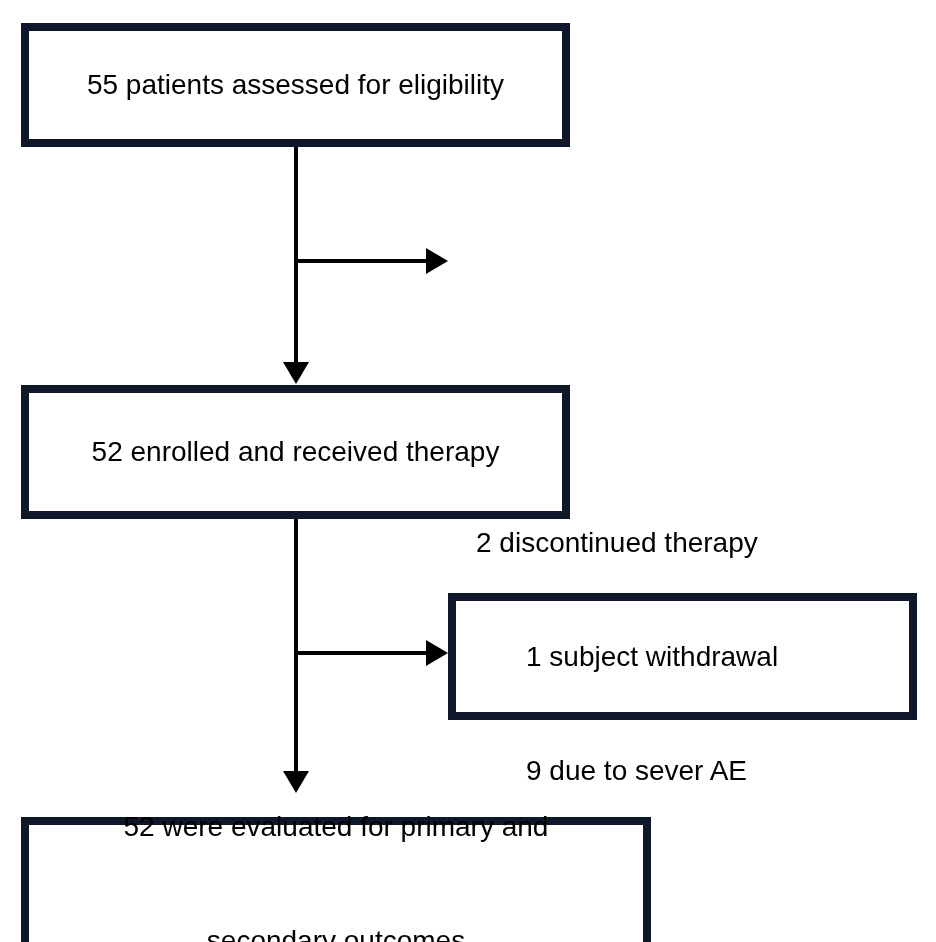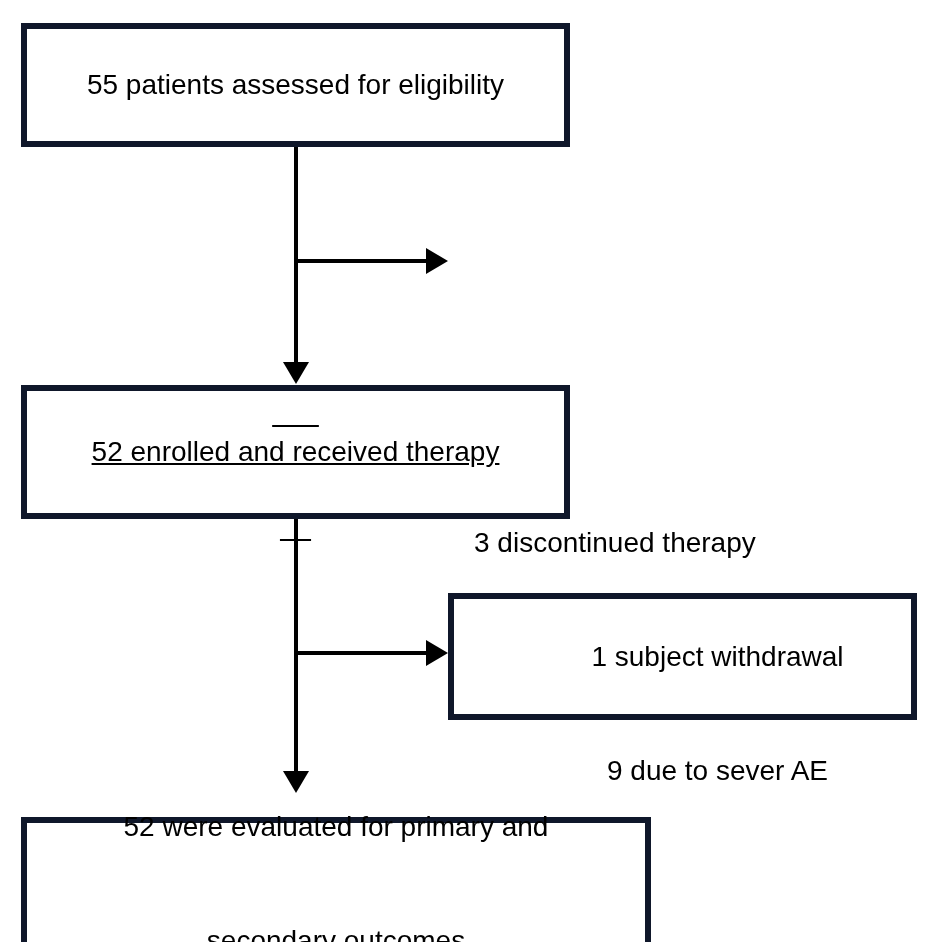--- a/index.html
+++ b/index.html
@@ -16,21 +16,21 @@
     position: relative;
     width: 936px;
     height: 942px;
     background: #ffffff;
     overflow: hidden;
   }
   .node {
     position: absolute;
     box-sizing: border-box;
     background: #ffffff;
-    border: 6px solid #0f172a;
+    border: 8px solid #0f172a;
     display: flex;
     flex-direction: column;
     justify-content: center;
   }
   .node-text {
     font-size: 28px;
     line-height: 38px;
     color: #000000;
     white-space: pre;
   }
@@ -41,27 +41,26 @@
   .node.left .node-text {
     text-align: left;
     padding-left: 20px;
   }
   .node-line {
     display: block;
     white-space: pre;
   }
   .node-line.indent {
     padding-left: 50px;
-    text-align: center;
   }
 
   
   #box-screened   { left: 21px;  top: 23px;  width: 549px; height: 124px; }
   #box-excluded   { left: 448px; top: 195px; width: 469px; height: 125px; }
-  #box-enrolled   { left: 21px;  top: 385px; width: 549px; height: 134px; text-decoration: underline; }
+  #box-enrolled   { left: 21px;  top: 385px; width: 549px; height: 134px; }
   #box-discont    { left: 448px; top: 593px; width: 469px; height: 127px; }
   #box-analyzed   { left: 21px;  top: 792px; width: 630px; height: 133px; margin-top: 25px; }
 
   
   .connector {
     position: absolute;
     background: #000000;
   }
   .v-line { width: 4px; }
   .h-line { height: 4px; }
@@ -119,21 +118,21 @@
   </div>
 
   <div class="connector v-line" id="vline-2"></div>
   <div class="arrow-down" id="arrow-down-2"></div>
 
   <div class="connector h-line" id="hline-2"></div>
   <div class="arrow-right" id="arrow-right-2"></div>
 
   <div class="node left" id="box-discont">
     <div class="node-text">
-      <span class="node-line">3 discontinued therapy</span>
+      <span class="node-line">2 discontinued therapy</span>
       <span class="node-line indent">1 subject withdrawal</span>
       <span class="node-line indent">9 due to sever AE</span>
     </div>
   </div>
 
   <div class="node centered" id="box-analyzed">
     <div class="node-text">
       <span class="node-line">52 were evaluated for primary and</span>
       <span class="node-line">secondary outcomes</span>
     </div>

